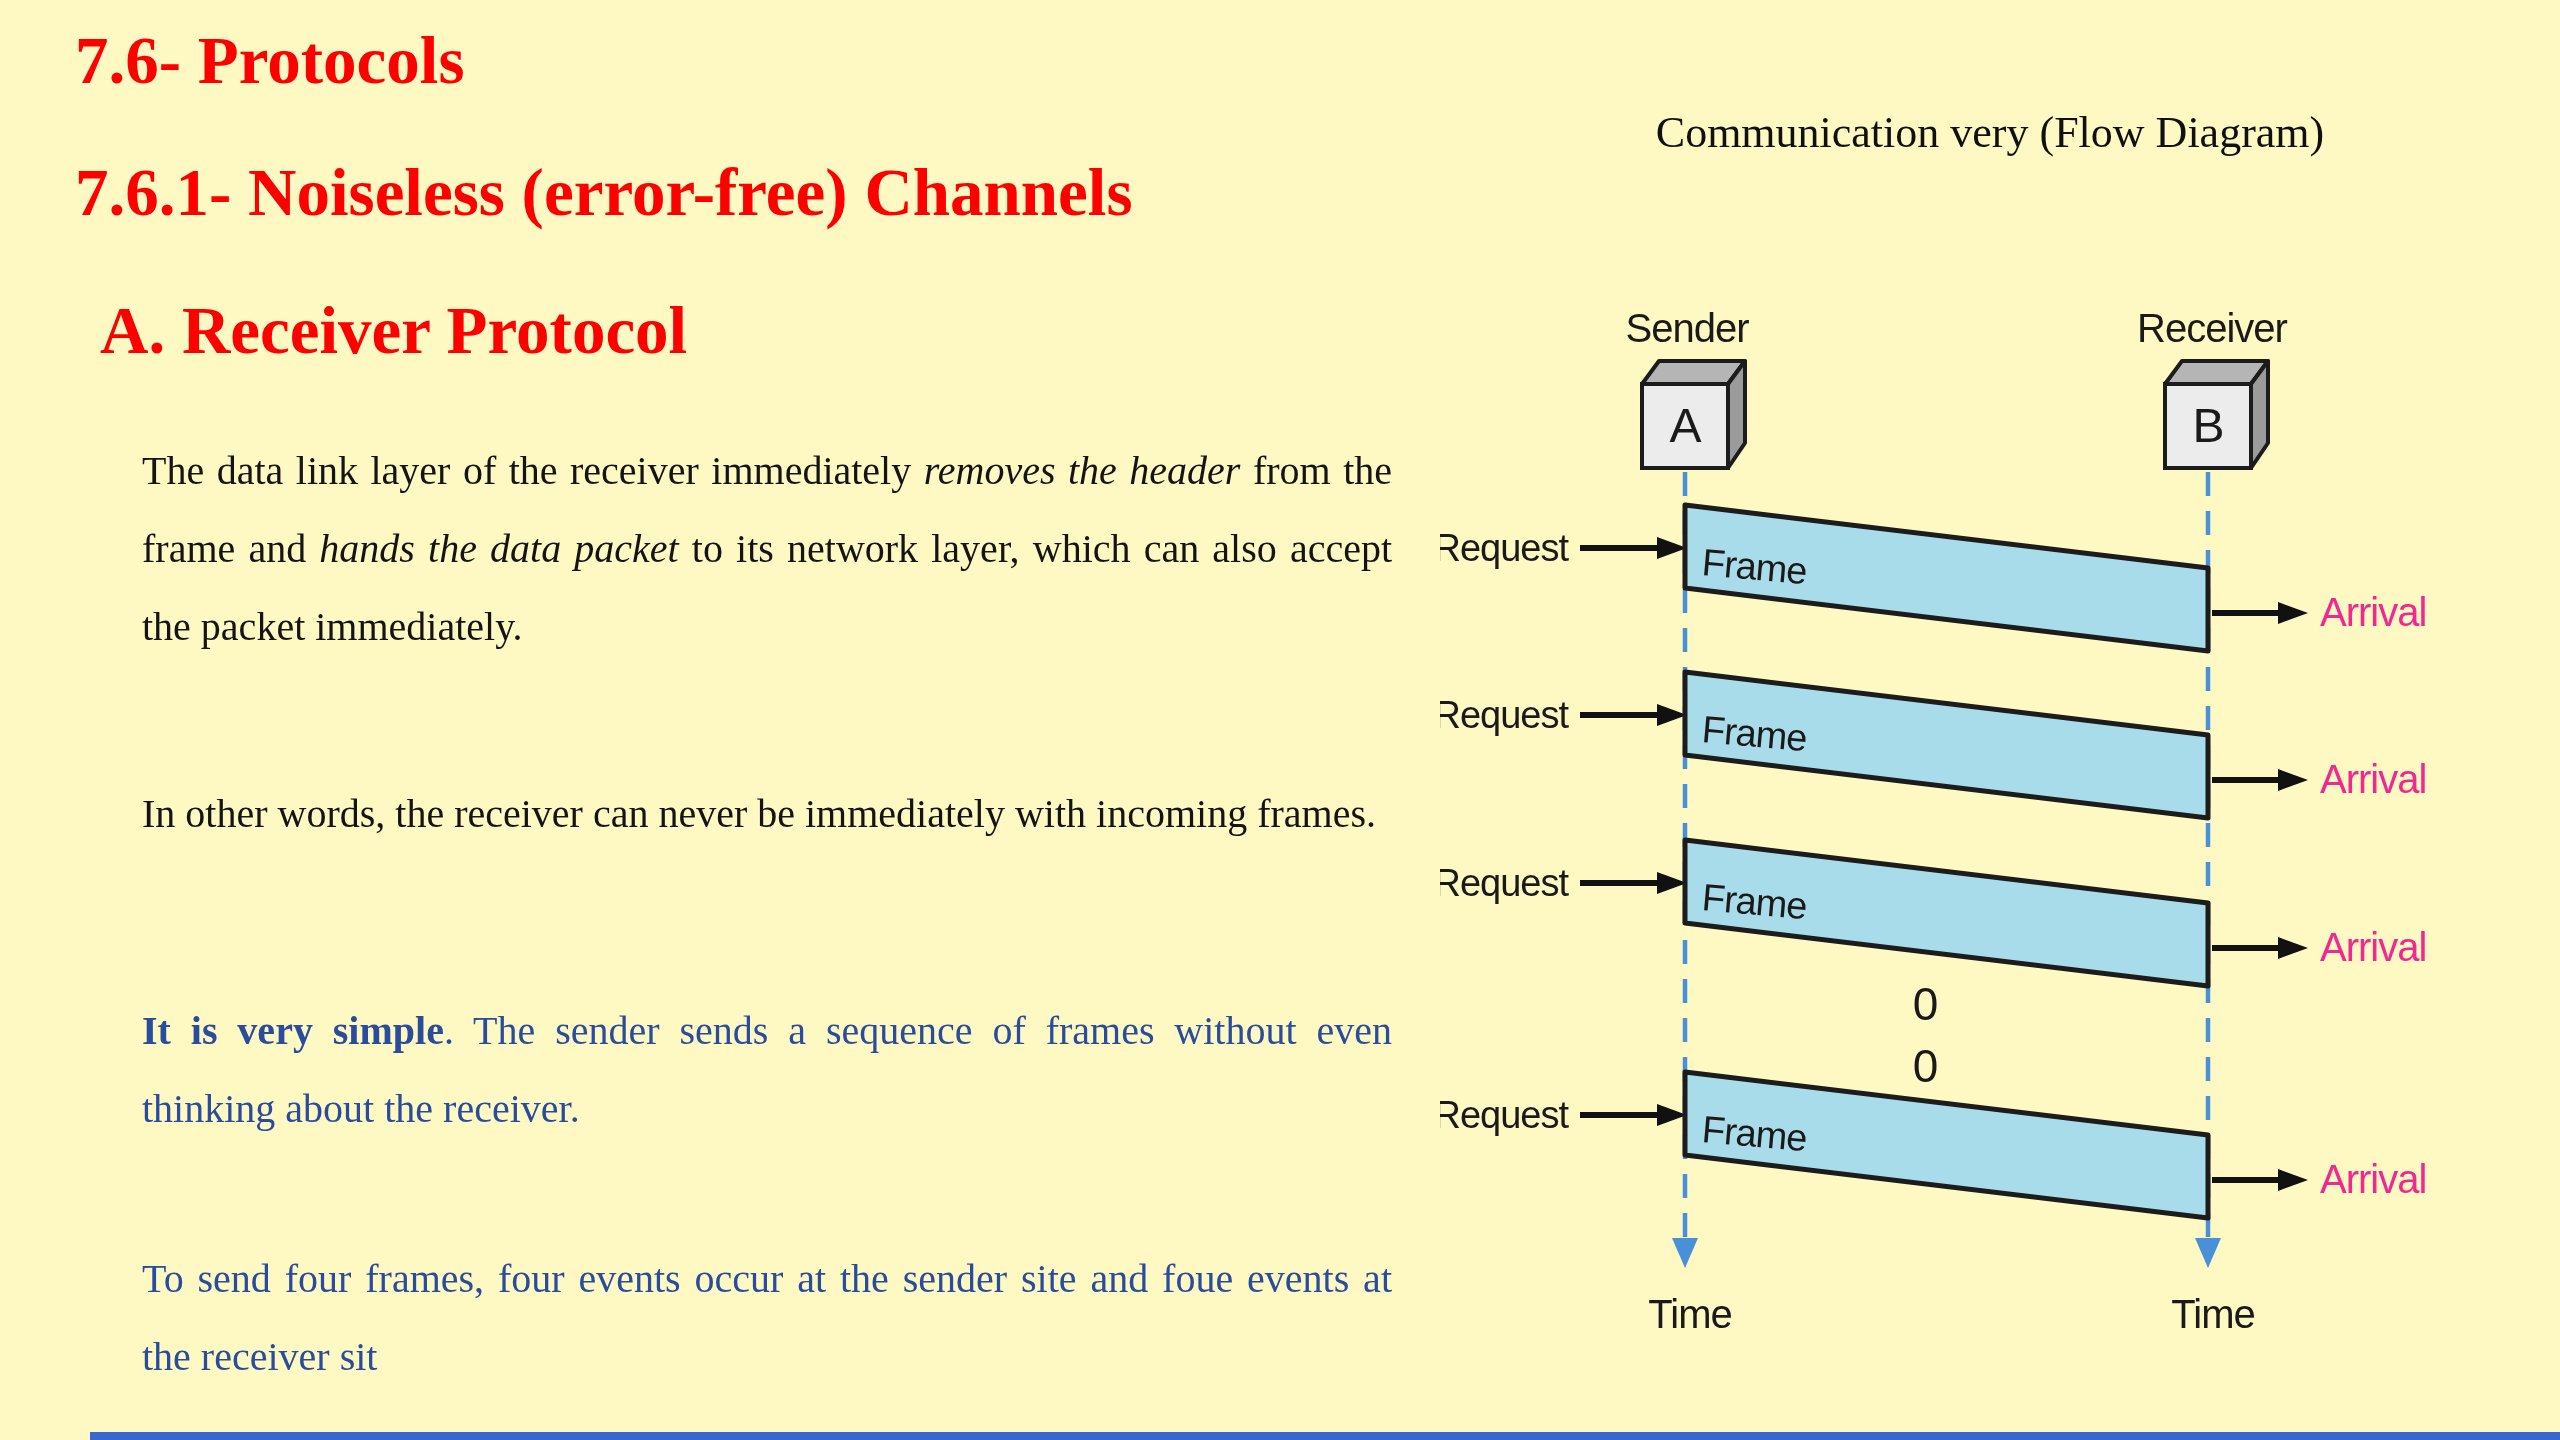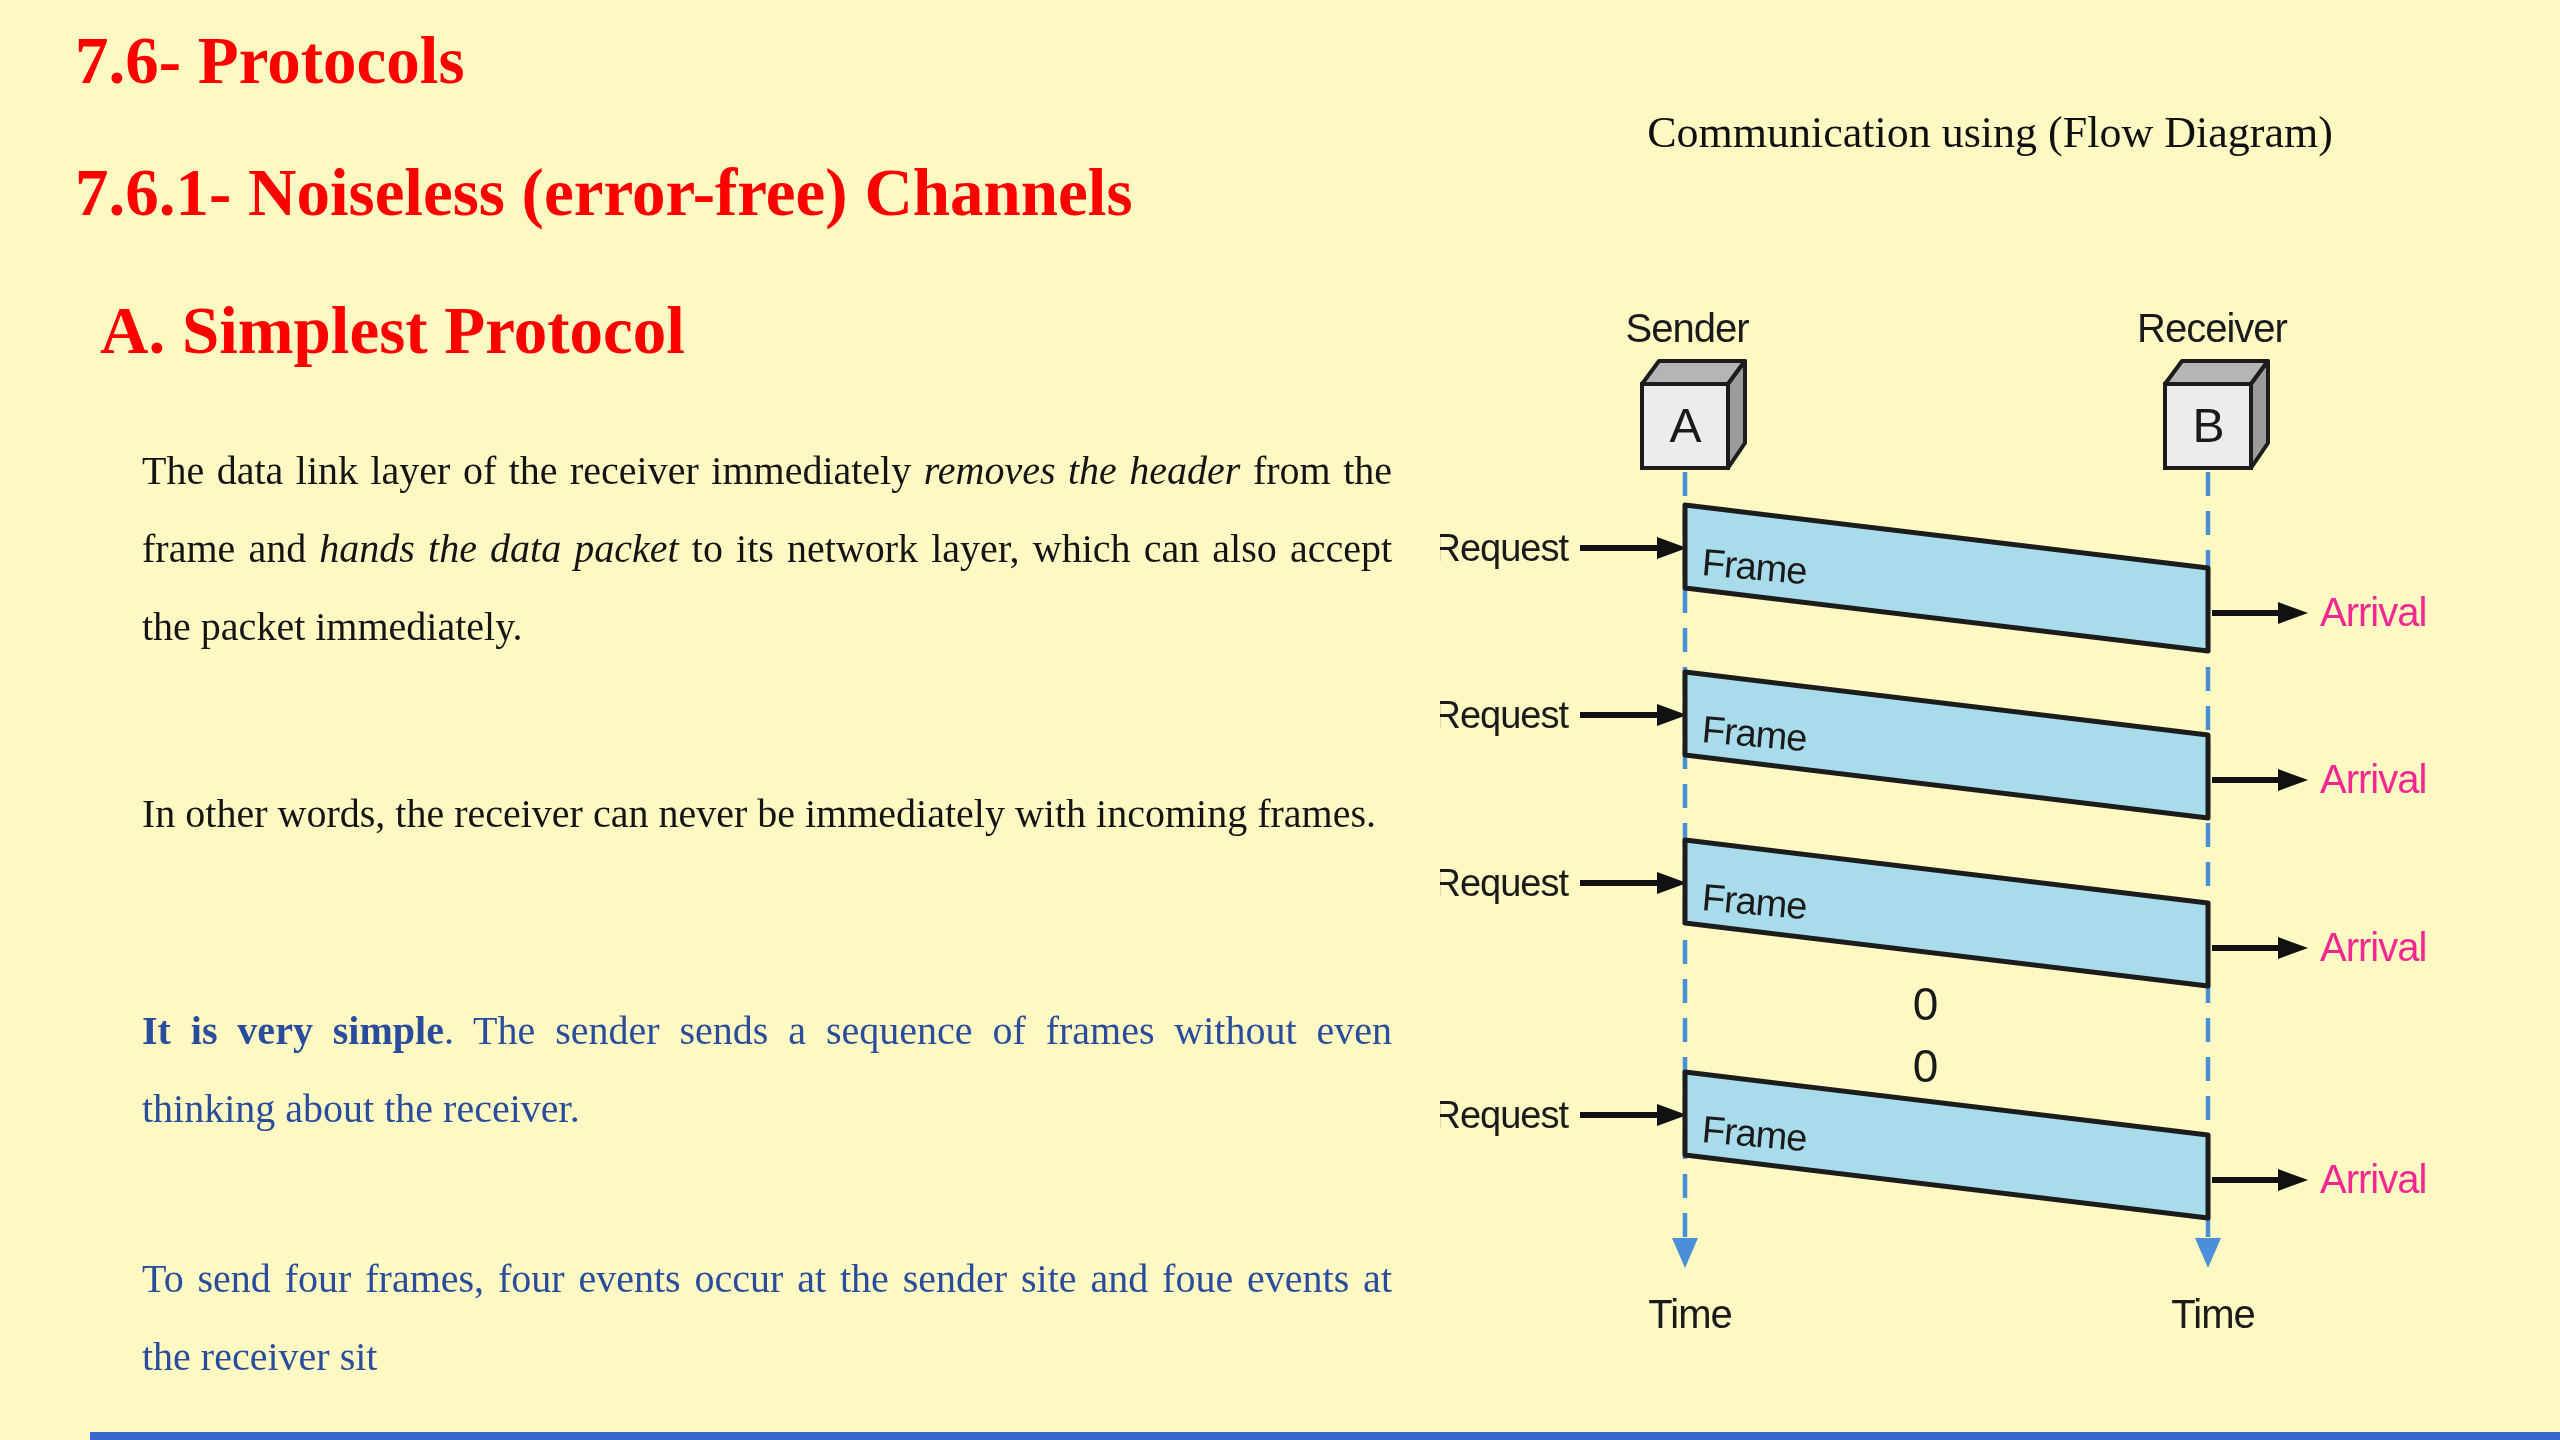--- a/index.html
+++ b/index.html
@@ -59,29 +59,29 @@
     background:var(--footer-blue);
   }
 </style>
 </head>
 <body>
 
 <div class="slide" style="--heading-red: #ff0000; --body-black: #141414; --accent-blue: #2a4c9c; --frame-fill: #a9dcea; --timeline-blue: #4a90d8; --arrival-pink: #f02890; --box-front: #ececec; --box-top: #b5b5b5; --box-side: #9b9b9b; --footer-blue: #3a67cf;">
 
   <div class="heading h1">7.6- Protocols</div>
   <div class="heading h2">7.6.1- Noiseless (error-free) Channels</div>
-  <div class="heading h3">A. Simplest Protocol</div>
+  <div class="heading h3">A. Receiver Protocol</div>
 
   <div class="para p1"><span class="">The data link layer of the receiver immediately </span><span class="seg-italic ">removes the header</span><span class=""> from the frame and </span><span class="seg-italic ">hands the data packet</span><span class=""> to its network layer, which can also accept the packet immediately.</span></div>
   <div class="para p2">In other words, the receiver can never be immediately with incoming frames.</div>
   <div class="para blue p3"><span class="seg-bold">It is very simple</span><span class="">. The sender sends a sequence of frames without even thinking about the receiver.</span></div>
   <div class="para blue p4">To send four frames, four events occur at the sender site and foue events at the receiver sit</div>
 
   <div class="fig-title">
-    <span>Communication using (Flow Diagram)</span>
+    <span>Communication very (Flow Diagram)</span>
   </div>
 
   <svg class="diagram" viewBox="0 0 1120 1100">
 
     <g>
       <text x="247" y="62" class="node-label">Sender</text>
       <polygon class="cube-top" points="202,104 219,81 305,81 288,104"></polygon>
       <polygon class="cube-side" points="288,104 305,81 305,163 288,188"></polygon>
       <rect class="cube-front" x="202" y="104" width="86" height="84"></rect>
       <text x="245" y="162" class="node-letter">A</text>

